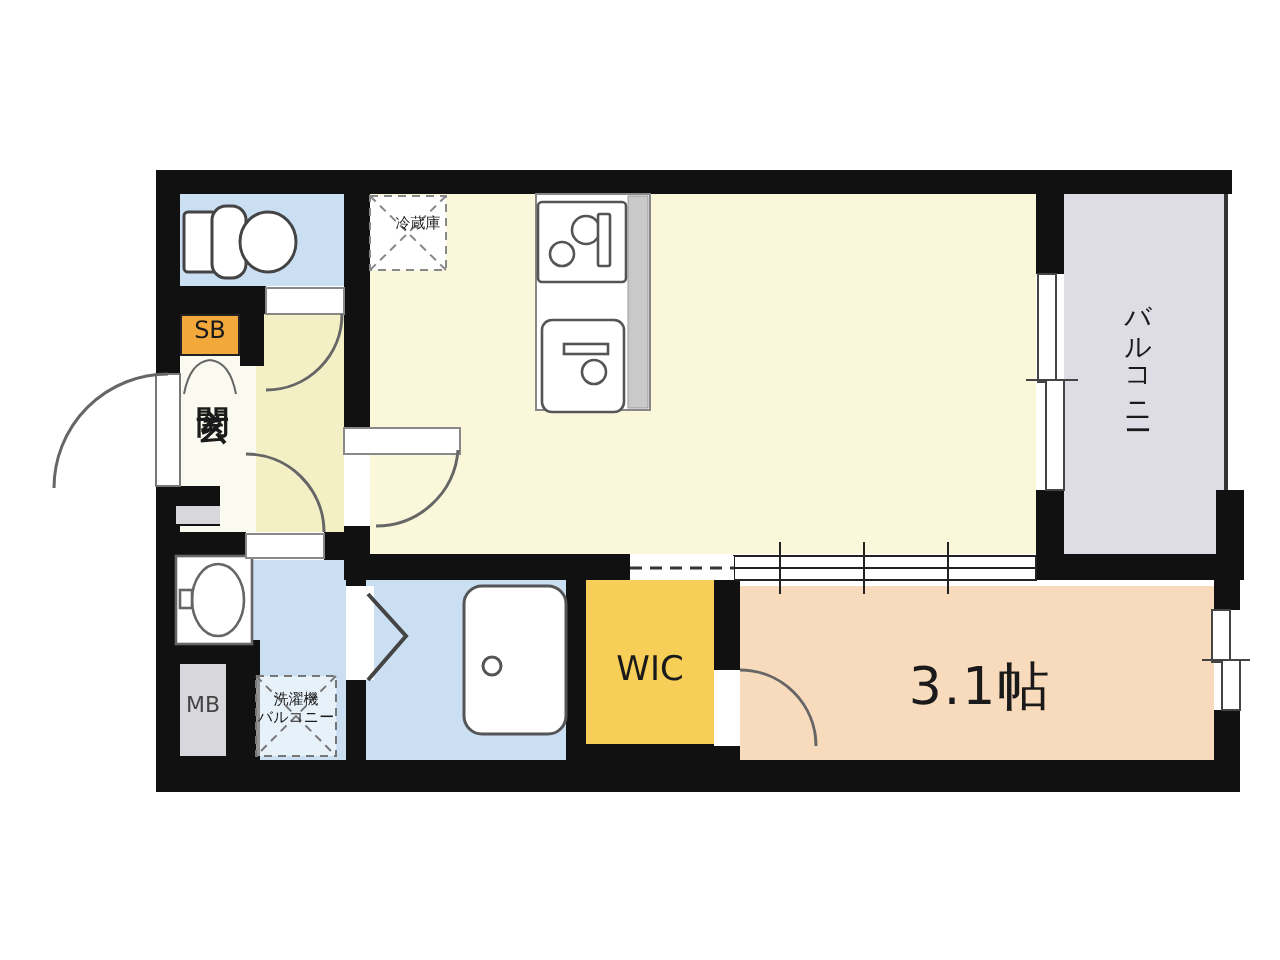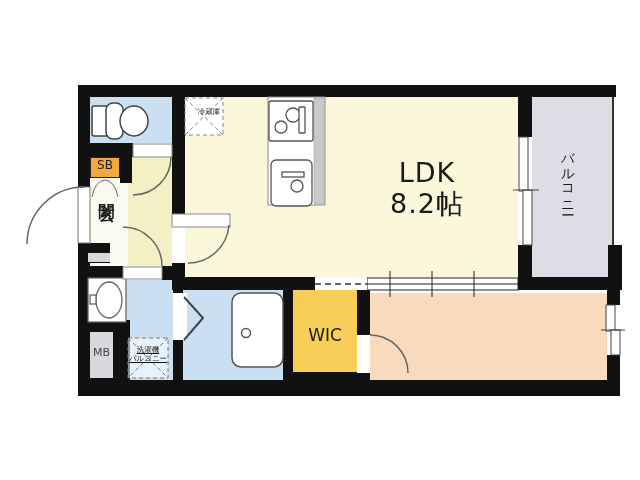--- a/index.html
+++ b/index.html
@@ -171,39 +171,36 @@
       <line x1="513" y1="190" x2="539" y2="190"></line>
     </g>
 
     <g fill="#fff" stroke="#444" stroke-width="1">
       <rect x="606" y="305" width="9" height="26"></rect>
       <rect x="611" y="330" width="9" height="25"></rect>
       <line x1="601" y1="330" x2="625" y2="330"></line>
     </g>
   </svg>
 
-  <div class="label big" style="left:357px;top:157px;width:140px;font-size:27px;">
-    <span>LDK</span><br>
-    <span>8.2帖</span>
-  </div>
 
   <div class="label big" style="left:400px;top:300px;width:180px;font-size:26px;">
     <br>
+    <span>3.1帖</span>
   </div>
 
   <div class="label vtext" style="left:560px;top:143px;font-size:13.5px;letter-spacing:1px;">バルコニー</div>
 
   <div class="label vtext" style="left:97px;top:191px;font-size:16px;font-weight:bold;">玄関</div>
 
   <div class="label ctr" style="left:90px;top:159px;width:30px;font-size:12px;">SB</div>
 
   <div class="label ctr" style="left:88px;top:347px;width:27px;font-size:11px;color:#444;">MB</div>
 
   <div class="label ctr" style="left:293px;top:326px;width:64px;font-size:17px;">WIC</div>
 
   <div class="label ctr" style="left:185px;top:108px;width:48px;font-size:7.5px;">冷蔵庫</div>
 
-  <div class="label ctr" style="left:126px;top:345px;width:44px;font-size:7.5px;line-height:1.25;text-decoration:underline;">
+  <div class="label ctr" style="left:126px;top:345px;width:44px;font-size:7.5px;line-height:1.25;">
     <span>洗濯機</span><br>
     <span>バルコニー</span>
   </div>
 
 </div>
 
 </body></html>

